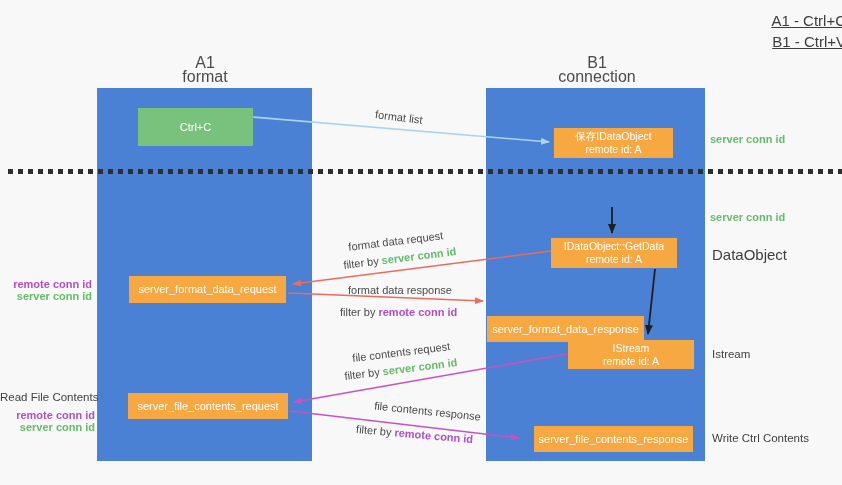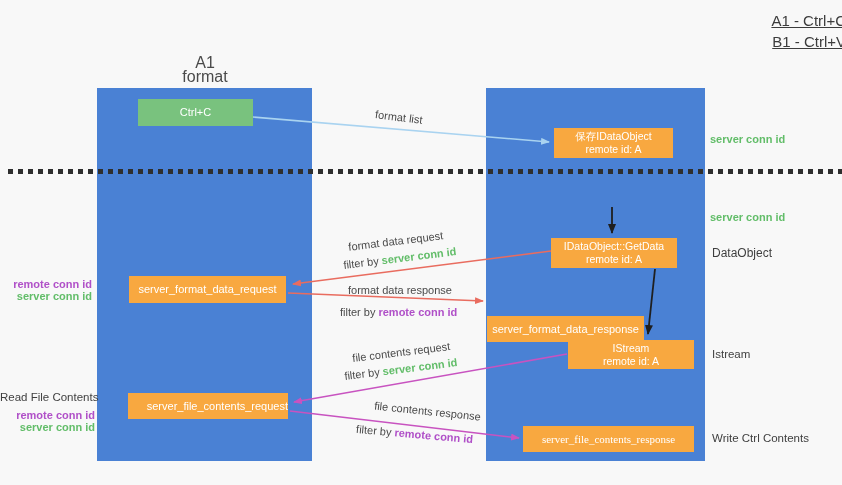--- a/index.html
+++ b/index.html
@@ -43,20 +43,24 @@
 
   <div class="title">
     <div>A1 - Ctrl+C</div>
     <div>B1 - Ctrl+V</div>
   </div>
 
   <div class="col-header" style="left:150px;top:56px;width:110px;">
     <div>A1</div>
     <div>format</div>
   </div>
+  <div class="col-header" style="left:542px;top:56px;width:110px;">
+    <div>B1</div>
+    <div>connection</div>
+  </div>
 
   <div class="lifeline" style="left:97px;width:215px;"></div>
   <div class="lifeline" style="left:486px;width:219px;"></div>
 
   <div class="divider"></div>
 
   <svg class="arrows" width="842" height="485">
     <defs>
       <marker id="ah-blue" markerUnits="userSpaceOnUse" markerWidth="10" markerHeight="8" refX="8" refY="3.5" orient="auto">
         <path class="m-blue" d="M0,0 L9,3.5 L0,7 Z"></path>
@@ -73,21 +77,21 @@
     </defs>
     <line class="l-blue" x1="253" y1="117" x2="549" y2="142" marker-end="url(#ah-blue)"></line>
     <line class="l-blk" x1="612" y1="207" x2="612" y2="233" marker-end="url(#ah-blk)"></line>
     <line class="l-blk" x1="655" y1="269" x2="648" y2="334" marker-end="url(#ah-blk)"></line>
     <line class="l-red" x1="551" y1="251" x2="293" y2="284" marker-end="url(#ah-red)"></line>
     <line class="l-red" x1="288" y1="293" x2="483" y2="301" marker-end="url(#ah-red)"></line>
     <line class="l-mag" x1="567" y1="354" x2="294" y2="402" marker-end="url(#ah-mag)"></line>
     <line class="l-mag" x1="290" y1="411" x2="519" y2="438" marker-end="url(#ah-mag)"></line>
   </svg>
 
-  <div class="box green-box" style="left:138px;top:99px;width:115px;height:27px;">
+  <div class="box green-box" style="left:138px;top:108px;width:115px;height:38px;">
     <span>Ctrl+C</span>
   </div>
 
   <div class="box orange-box" style="left:554px;top:128px;width:119px;height:30px;font-size:10.5px;">
     <span>保存IDataObject</span>
     <span>remote id: A</span>
   </div>
 
 
   <div class="box orange-box" style="left:551px;top:238px;width:126px;height:30px;font-size:10.5px;">
@@ -101,31 +105,31 @@
 
   <div class="box orange-box" style="left:487px;top:289px;width:157px;height:26px;margin-top:27px;">
     <span>server_format_data_response</span>
   </div>
 
   <div class="box orange-box" style="left:568px;top:340px;width:126px;height:29px;font-size:10.5px;">
     <span>IStream</span>
     <span>remote id: A</span>
   </div>
 
-  <div class="box orange-box" style="left:128px;top:393px;width:160px;height:26px;align-items:flex-end;">
+  <div class="box orange-box" style="left:128px;top:393px;width:160px;height:26px;">
     <span>server_file_contents_request</span>
   </div>
 
-  <div class="box orange-box" style="left:523px;top:426px;width:171px;height:26px;font-family:Liberation Serif, serif;">
+  <div class="box orange-box" style="left:534px;top:426px;width:159px;height:26px;">
     <span>server_file_contents_response</span>
   </div>
 
   <div class="side-label green-t" style="left:710px;top:133px;">server conn id</div>
   <div class="side-label green-t" style="left:710px;top:211px;">server conn id</div>
-  <div class="side-label ink-t" style="left:712px;top:246px;font-size:12px;">DataObject</div>
+  <div class="side-label ink-t" style="left:712px;top:246px;font-size:15px;">DataObject</div>
   <div class="side-label ink-t" style="left:712px;top:348px;font-size:11.5px;">Istream</div>
   <div class="side-label ink-t" style="left:712px;top:432px;font-size:11.5px;">Write Ctrl Contents</div>
 
   <div class="side-label right-align" style="left:0px;top:278px;width:92px;">
     <div class="purple-t">remote conn id</div>
     <div class="green-t">server conn id</div>
   </div>
   <div class="side-label ink-t right-align" style="left:0px;top:391px;width:95px;font-size:11.5px;">Read File Contents</div>
   <div class="side-label right-align" style="left:0px;top:409px;width:95px;">
     <div class="purple-t">remote conn id</div>

